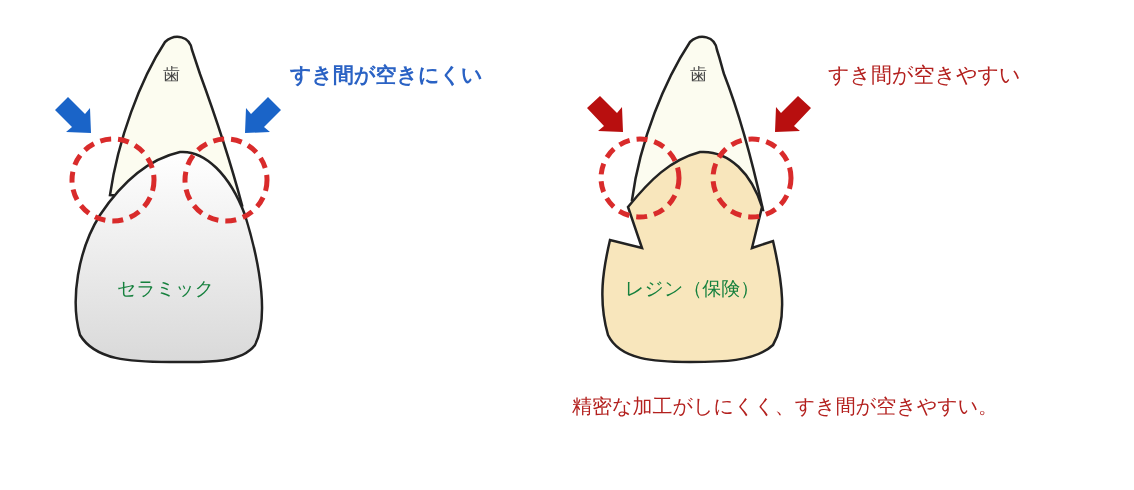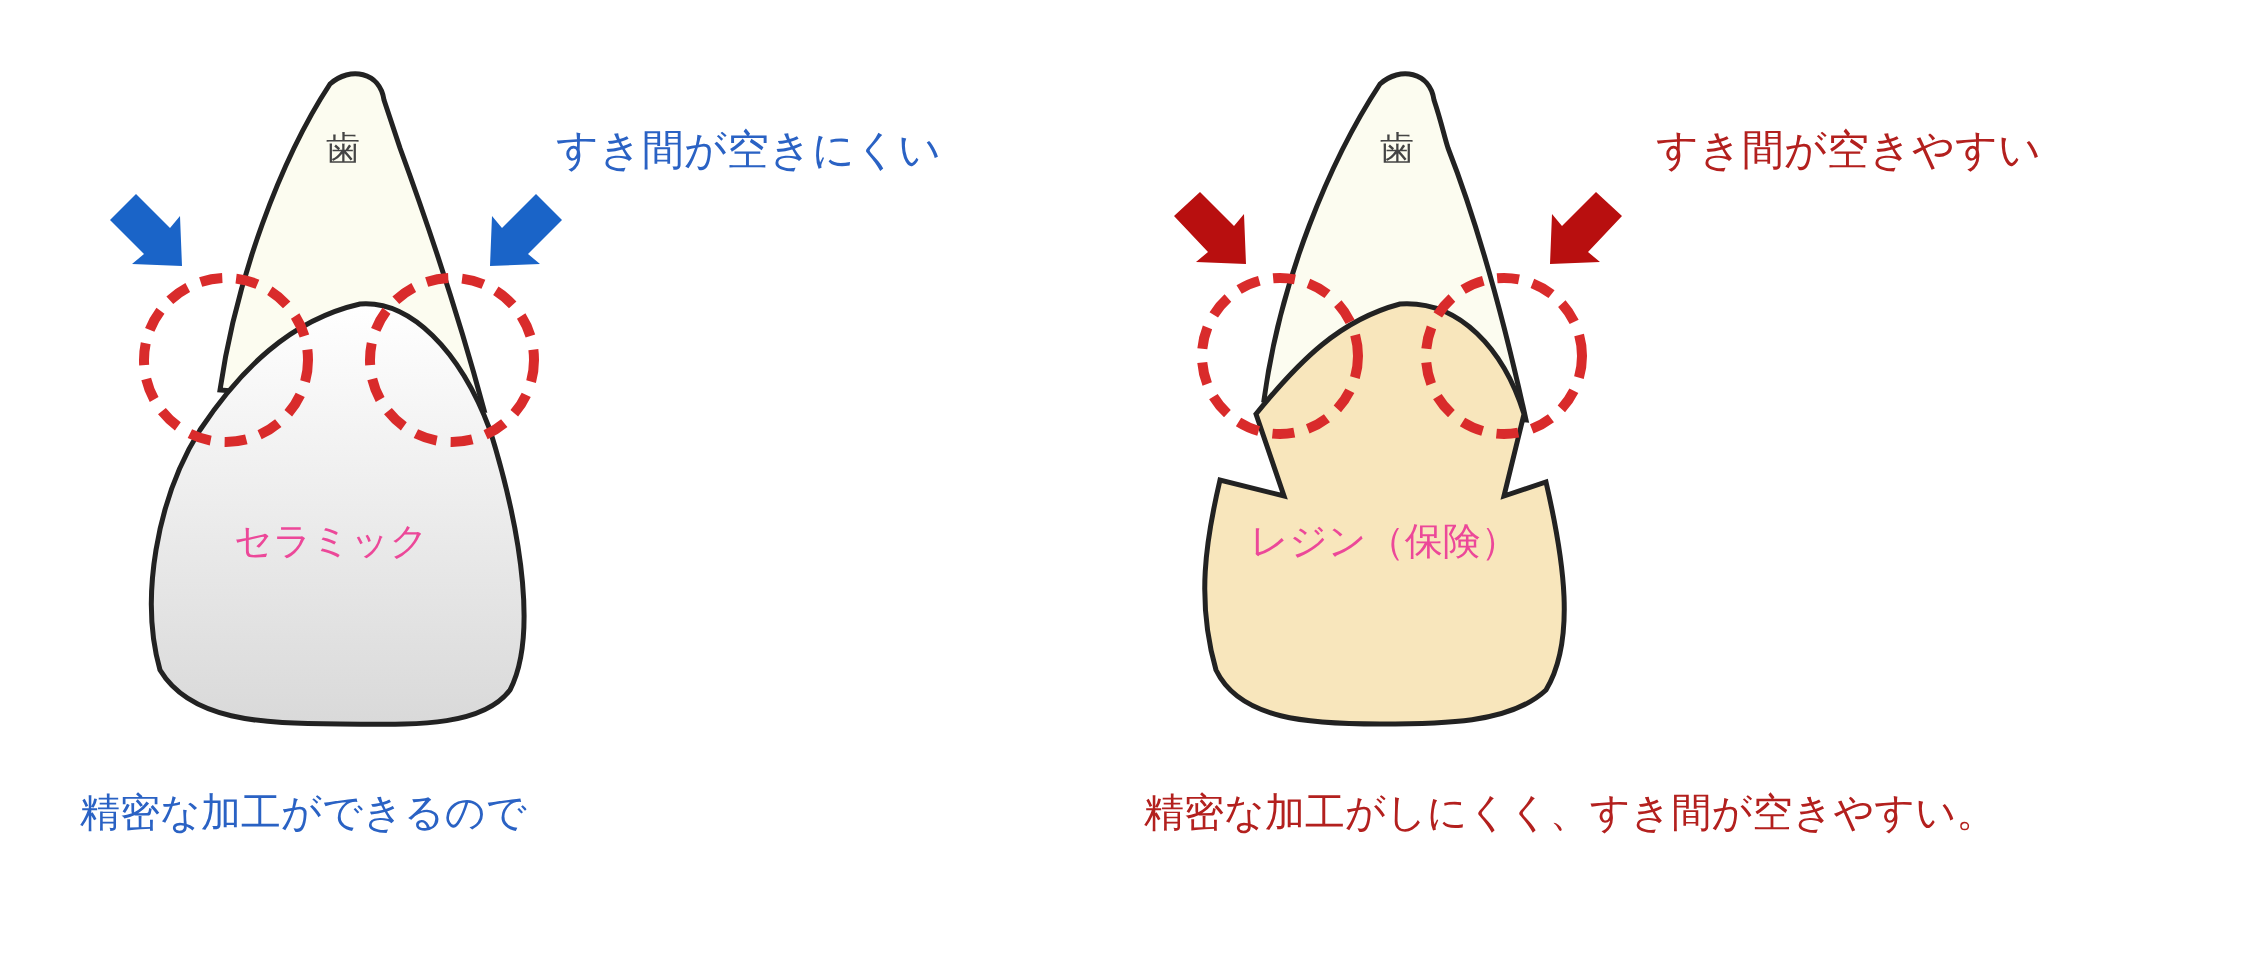--- a/index.html
+++ b/index.html
@@ -4,21 +4,21 @@
 <style>
   html, body { margin:0; padding:0; background:#ffffff; }
   body { width:1134px; height:490px; position:relative; overflow:hidden;
          font-family:"DejaVu Sans","Liberation Sans",sans-serif; }
   svg.diagram { position:absolute; left:0; top:0; }
   .lbl { position:absolute; white-space:nowrap; }
   .blue { color:#2a62c4; }
   .red  { color:#b3201e; }
   .callout { font-size:21px; line-height:31px; }
   .caption { font-size:20px; line-height:32px; }
-  .inner { color:#ec4899; font-size:19px; }
+  .inner { color:#15803d; font-size:19px;margin-top:18px; }
   .tooth-char { color:#444; font-size:17px; }
 </style>
 </head>
 <body>
 
 <svg class="diagram" width="1134" height="490" viewBox="0 0 1134 490">
   <defs>
     <linearGradient id="ceramicGrad" x1="0" y1="0" x2="0" y2="1">
       <stop offset="0" stop-color="#ffffff"></stop>
       <stop offset="1" stop-color="#d9d9d9"></stop>
@@ -61,23 +61,22 @@
   <g fill="#b80f0f">
     <path d="M587,108 L600,96 L617,113 L622,107 L623,132 L598,131 L604,126 Z"></path>
   </g>
   <g fill="#b80f0f">
     <path d="M811,108 L798,96 L781,113 L776,107 L775,132 L800,131 L794,126 Z"></path>
   </g>
 </svg>
 
 <div class="lbl tooth-char" style="left:163px;top:63px;">歯</div>
 <div class="lbl inner" style="left:117px;top:258px;">セラミック</div>
-<div class="lbl callout blue" style="left:278px;top:60px;">すき間が空きにくい</div>
+<div class="lbl callout blue" style="left:290px;top:60px;font-weight:bold;">すき間が空きにくい</div>
 <div class="lbl caption blue" style="left:40px;top:390px;">
-  <div>精密な加工ができるので</div>
 </div>
 
 <div class="lbl tooth-char" style="left:690px;top:63px;">歯</div>
 <div class="lbl inner" style="left:625px;top:258px;">レジン（保険）</div>
 <div class="lbl callout red" style="left:828px;top:60px;">
   <div style="margin-bottom:4px;">すき間が空きやすい</div>
 </div>
 <div class="lbl caption red" style="left:572px;top:390px;text-align:right;">
   <div>精密な加工がしにくく、すき間が空きやすい。</div>
 </div>

